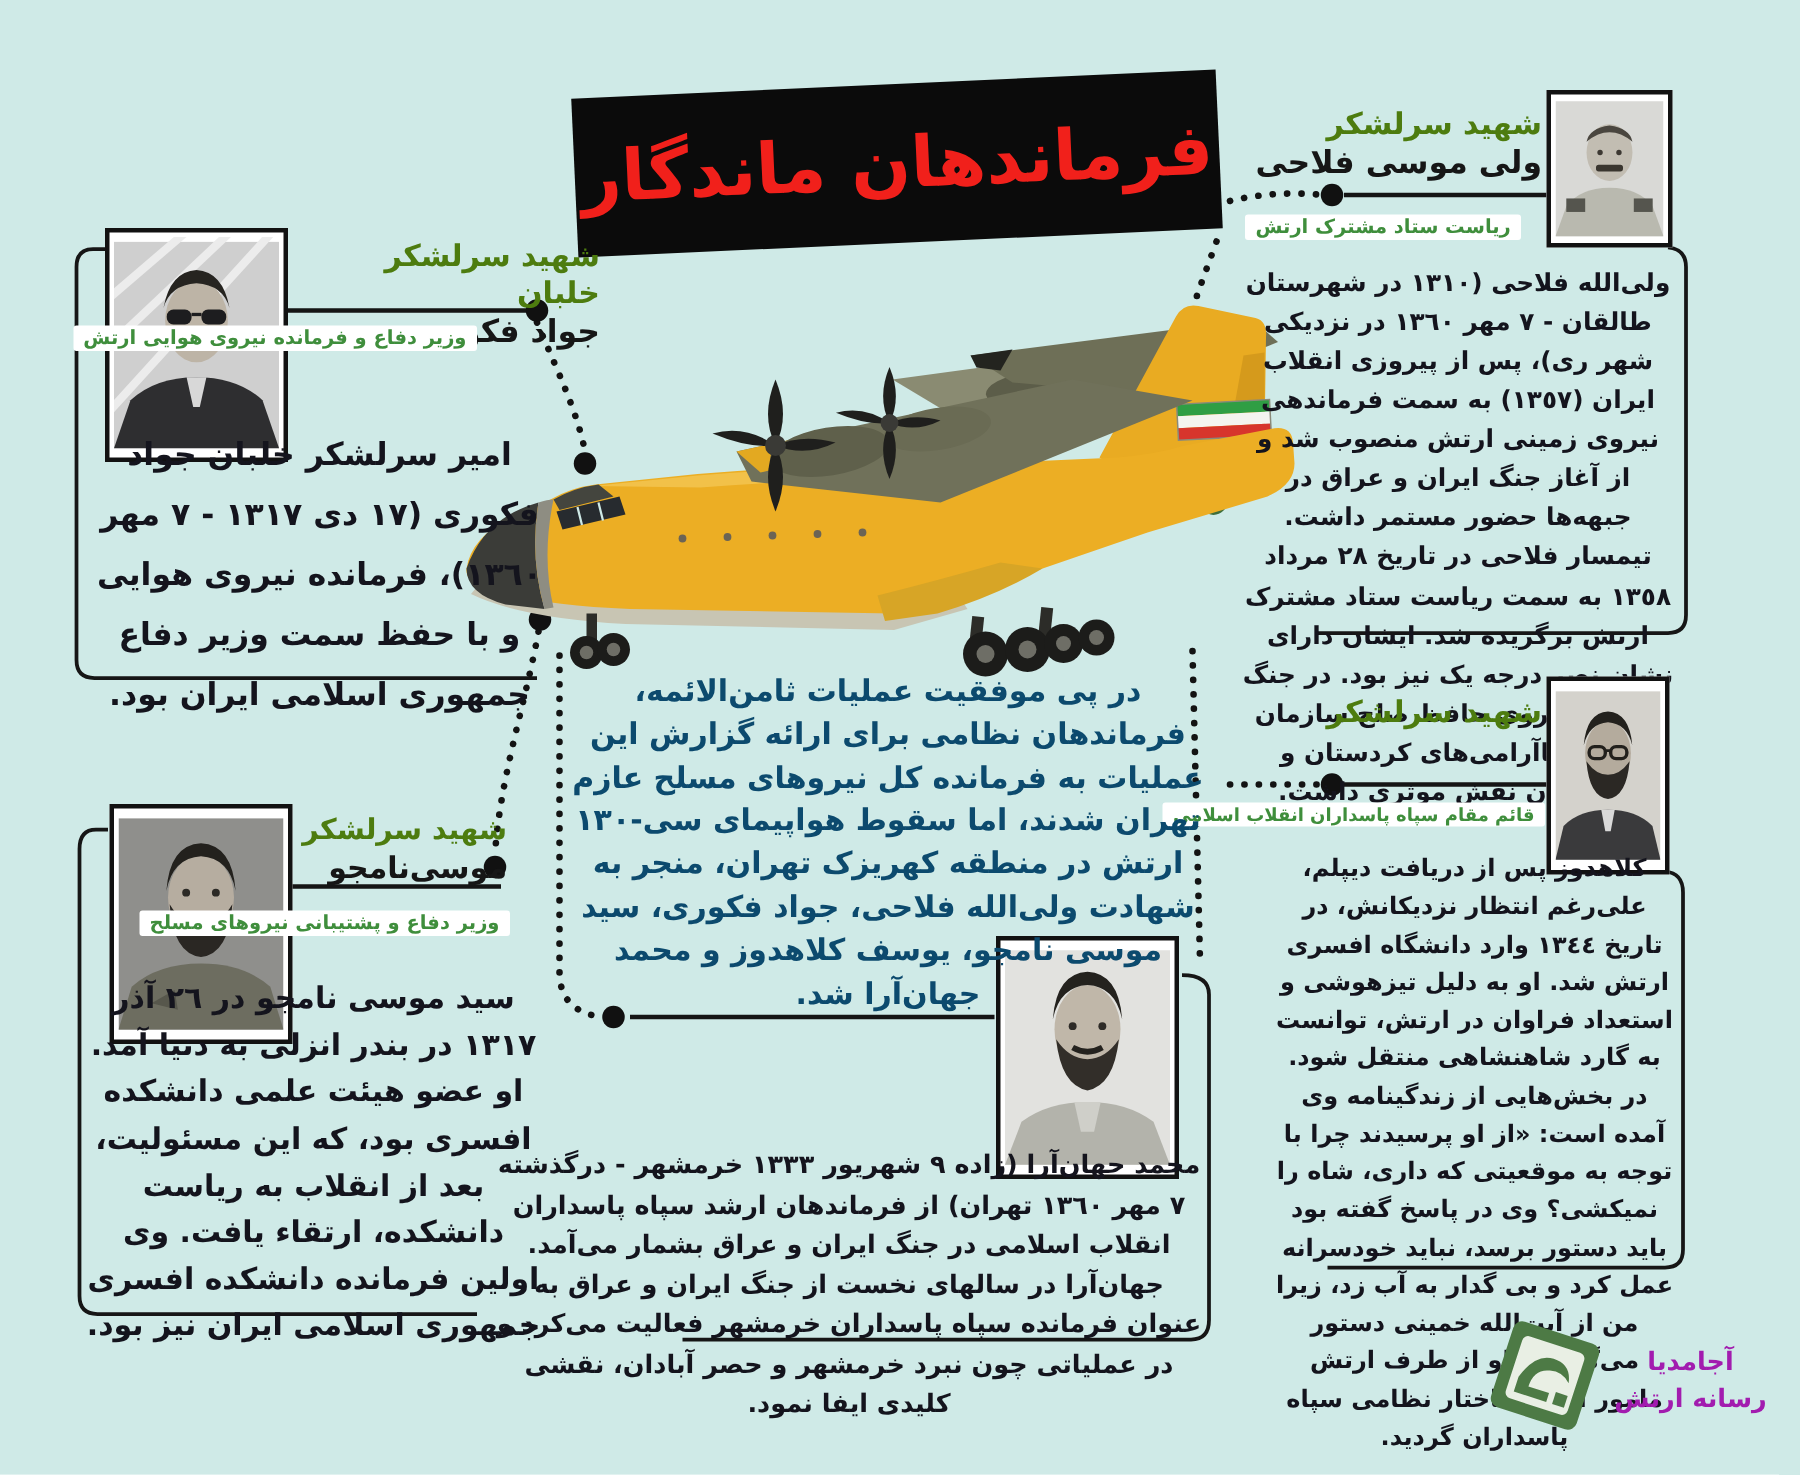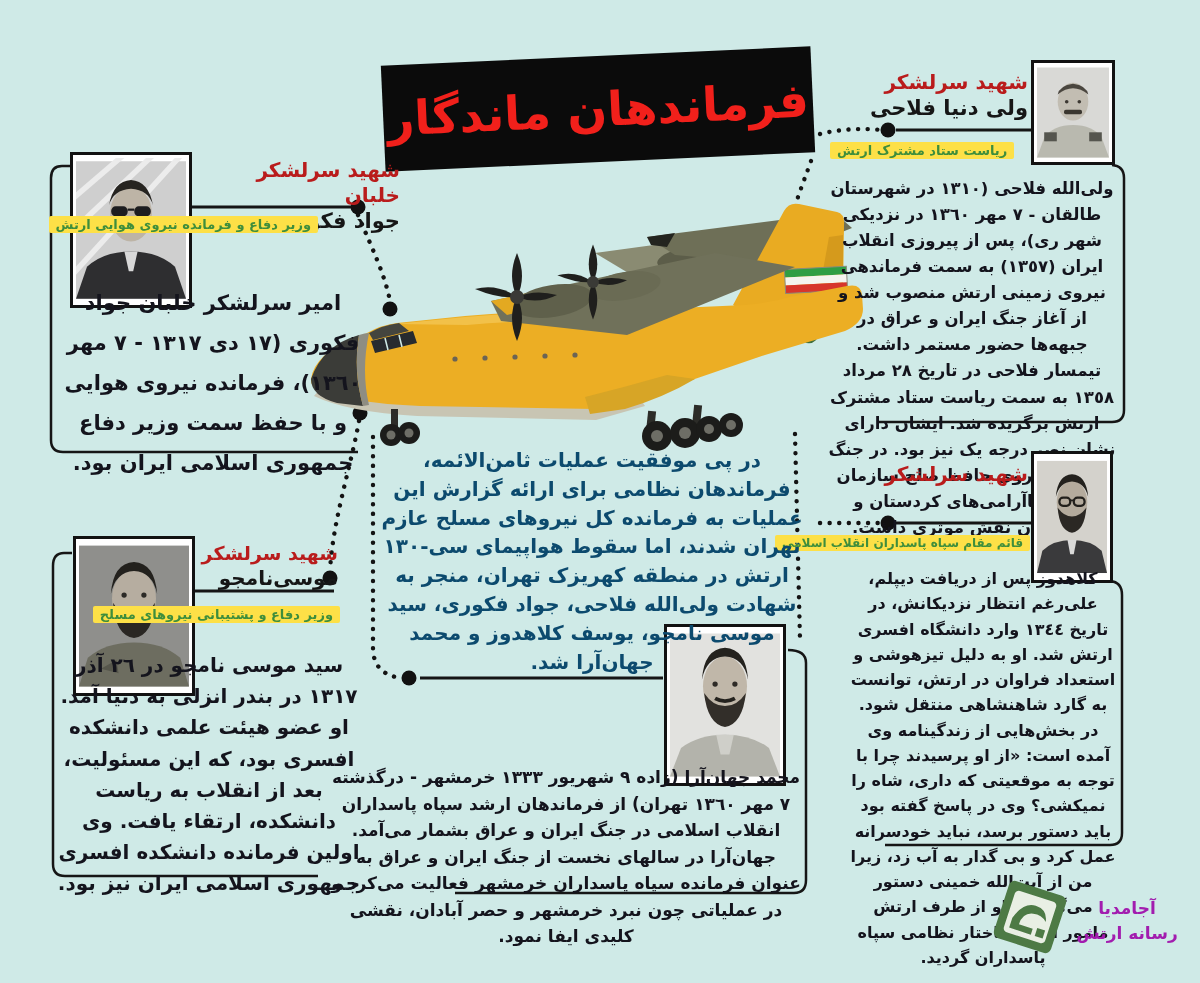--- a/index.html
+++ b/index.html
@@ -10,26 +10,26 @@
   .title-box{position:absolute;left:383px;top:56px;width:430px;height:106px;background:#0b0b0b;
     transform:rotate(-2.6deg);display:flex;align-items:center;justify-content:center;}
   .title-box span{color:#f1201b;font-weight:bold;font-size:47px;letter-spacing:-2px;white-space:nowrap;direction:rtl;}
 
   
   .photo{position:absolute;border:3px solid #121212;background:#fff;padding:3px;box-sizing:border-box;}
   .photo svg{display:block;width:100%;height:100%;}
 
   
   .names{position:absolute;direction:rtl;text-align:right;line-height:1.25;}
-  .h-red{color:#b91c1c;font-weight:bold;font-size:20px;display:block;}
+  .h-red{color:#4d7c0f;font-weight:bold;font-size:20px;display:block;}
   .h-black{color:#161616;font-weight:bold;font-size:21px;display:block;}
   .inline-name .h-red,.inline-name .h-black{display:inline;}
 
   .role{position:absolute;direction:rtl;}
-  .role span{display:inline-block;background:#fde047;color:#3f8e3c;font-weight:bold;font-size:13px;
+  .role span{display:inline-block;background:#ffffff;color:#3f8e3c;font-weight:bold;font-size:13px;
     padding:1px 7px;border-radius:2px;white-space:nowrap;}
 
   .bio{position:absolute;direction:rtl;text-align:center;color:#14141d;font-weight:bold;}
 
   .note-red{position:absolute;direction:rtl;text-align:center;color:#0c4a6e;font-weight:bold;}
 
   
   .logo{position:absolute;left:985px;top:878px;width:210px;height:90px;}
   .logo-mark{position:absolute;left:14px;top:8px;width:62px;height:62px;transform:rotate(18deg);}
   .logo-text{position:absolute;left:84px;top:18px;width:116px;direction:rtl;text-align:center;
@@ -184,21 +184,21 @@
         <rect x="58" y="72" width="14" height="10" fill="#55554e"></rect>
       <ellipse cx="40" cy="38" rx="17" ry="21" fill="#c2bdb2"></ellipse>
       <path d="M 23 30 Q 40 16 57 30 Q 55 20 40 18 Q 25 20 23 30 Z" fill="#4a463f"></path>
       <rect x="30" y="47" width="20" height="5" rx="2" fill="#3a362f"></rect>
       <circle cx="33" cy="38" r="2" fill="#3c3832"></circle>
         <circle cx="47" cy="38" r="2" fill="#3c3832"></circle>
     </svg>
   </div>
   <div class="names" style="left:828px;top:70px;width:200px">
     <span class="h-red">شهید سرلشکر</span>
-    <span class="h-black">ولی دنیا فلاحی</span>
+    <span class="h-black">ولی موسی فلاحی</span>
   </div>
   <div class="role" style="left:830px;top:140px;width:200px;text-align:left">
     <span>ریاست ستاد مشترک ارتش</span>
   </div>
   <div class="bio" style="left:828px;top:176px;width:288px;font-size:16.5px;line-height:1.58">ولی‌الله فلاحی (١٣١٠ در شهرستان طالقان - ٧ مهر ١٣٦٠ در نزدیکی شهر ری)، پس از پیروزی انقلاب ایران (١٣٥٧) به سمت فرماندهی نیروی زمینی ارتش منصوب شد و از آغاز جنگ ایران و عراق در جبهه‌ها حضور مستمر داشت. تیمسار فلاحی در تاریخ ٢٨ مرداد ١٣٥٨ به سمت ریاست ستاد مشترک ارتش برگزیده شد. ایشان دارای نشان نصر درجه یک نیز بود. در جنگ ویتنام (نیروی حافظ صلح سازمان ملل)، ناآرامی‌های کردستان و خوزستان نقش موثری داشت.</div>
 
   <div class="photo" style="left:70px;top:152px;width:122px;height:156px">
     <svg viewBox="0 0 100 125">
       <rect width="100" height="125" fill="#cfcfcf"></rect>
       <g stroke="#ececec" stroke-width="5">

